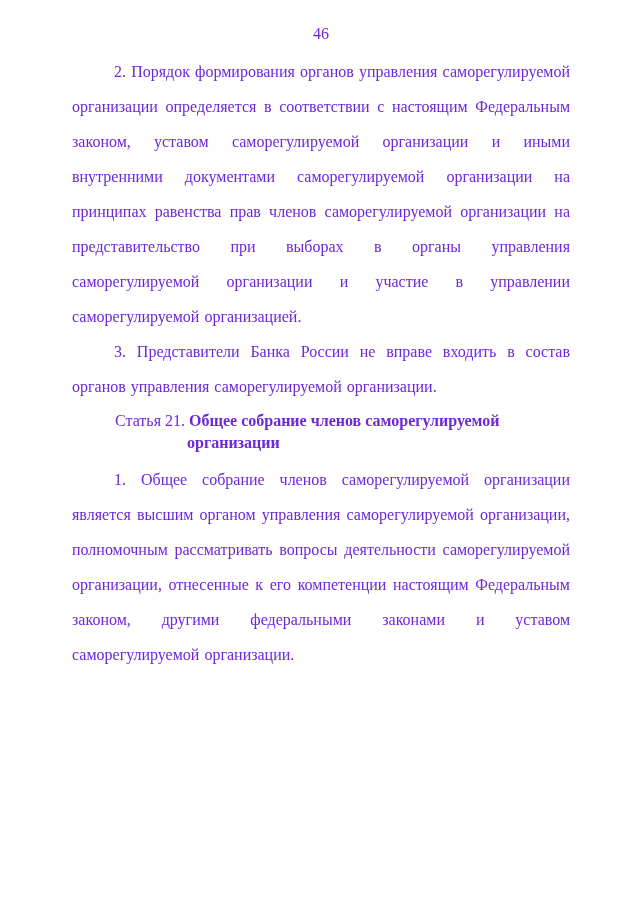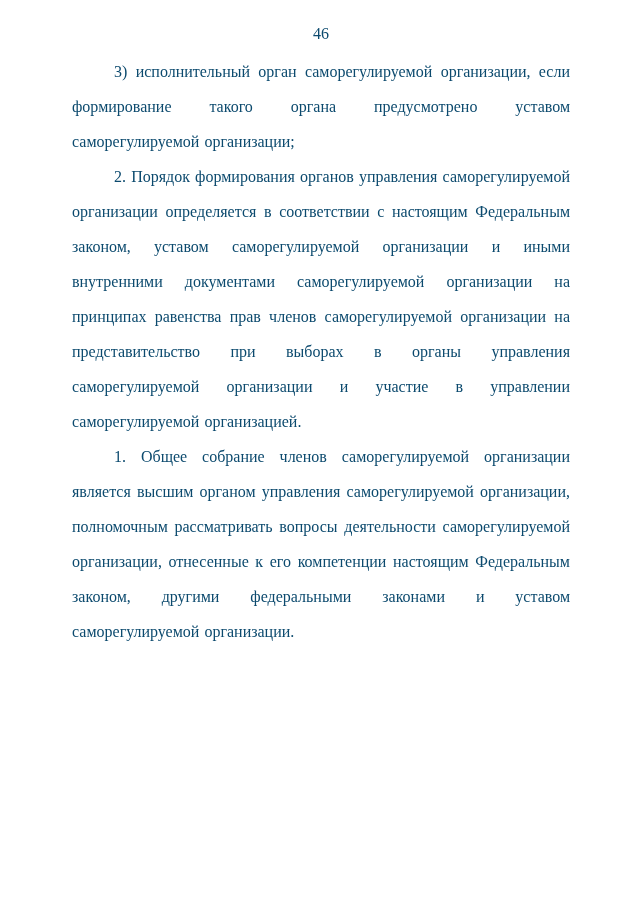--- a/index.html
+++ b/index.html
@@ -8,21 +8,21 @@
     background: #ffffff;
   }
   .page {
     position: relative;
     width: 640px;
     height: 905px;
     background: #ffffff;
     box-sizing: border-box;
     padding: 24px 70px 0 72px;
     font-family: "Liberation Serif", "DejaVu Serif", serif;
-    color: #0c4a6e;
+    color: #6d28d9;
     overflow: hidden;
   }
   .page-number {
     text-align: center;
     font-size: 16px;
     line-height: 20px;
     margin: 0 0 10px 0;
   }
   p.body-par {
     margin: 0;
@@ -44,22 +44,26 @@
     font-weight: bold;
   }
 </style>
 </head>
 <body>
 
 <div class="page">
 
   <p class="page-number">46</p>
 
-  <p class="body-par">3) исполнительный орган саморегулируемой организации, если формирование такого органа предусмотрено уставом саморегулируемой организации;</p>
 
 
   <p class="body-par">2. Порядок формирования органов управления саморегулируемой организации определяется в соответствии с настоящим Федеральным законом, уставом саморегулируемой организации и иными внутренними документами саморегулируемой организации на принципах равенства прав членов саморегулируемой организации на представительство при выборах в органы управления саморегулируемой организации и участие в управлении саморегулируемой организацией.</p>
 
+  <p class="body-par">3. Представители Банка России не вправе входить в состав органов управления саморегулируемой организации.</p>
 
+  <p class="article-heading">
+    <span class="article-number">Статья 21.</span>
+    <span class="article-title">Общее собрание членов саморегулируемой организации</span>
+  </p>
 
   <p class="body-par">1. Общее собрание членов саморегулируемой организации является высшим органом управления саморегулируемой организации, полномочным рассматривать вопросы деятельности саморегулируемой организации, отнесенные к его компетенции настоящим Федеральным законом, другими федеральными законами и уставом саморегулируемой организации.</p>
 
 </div>
 
 </body></html>

